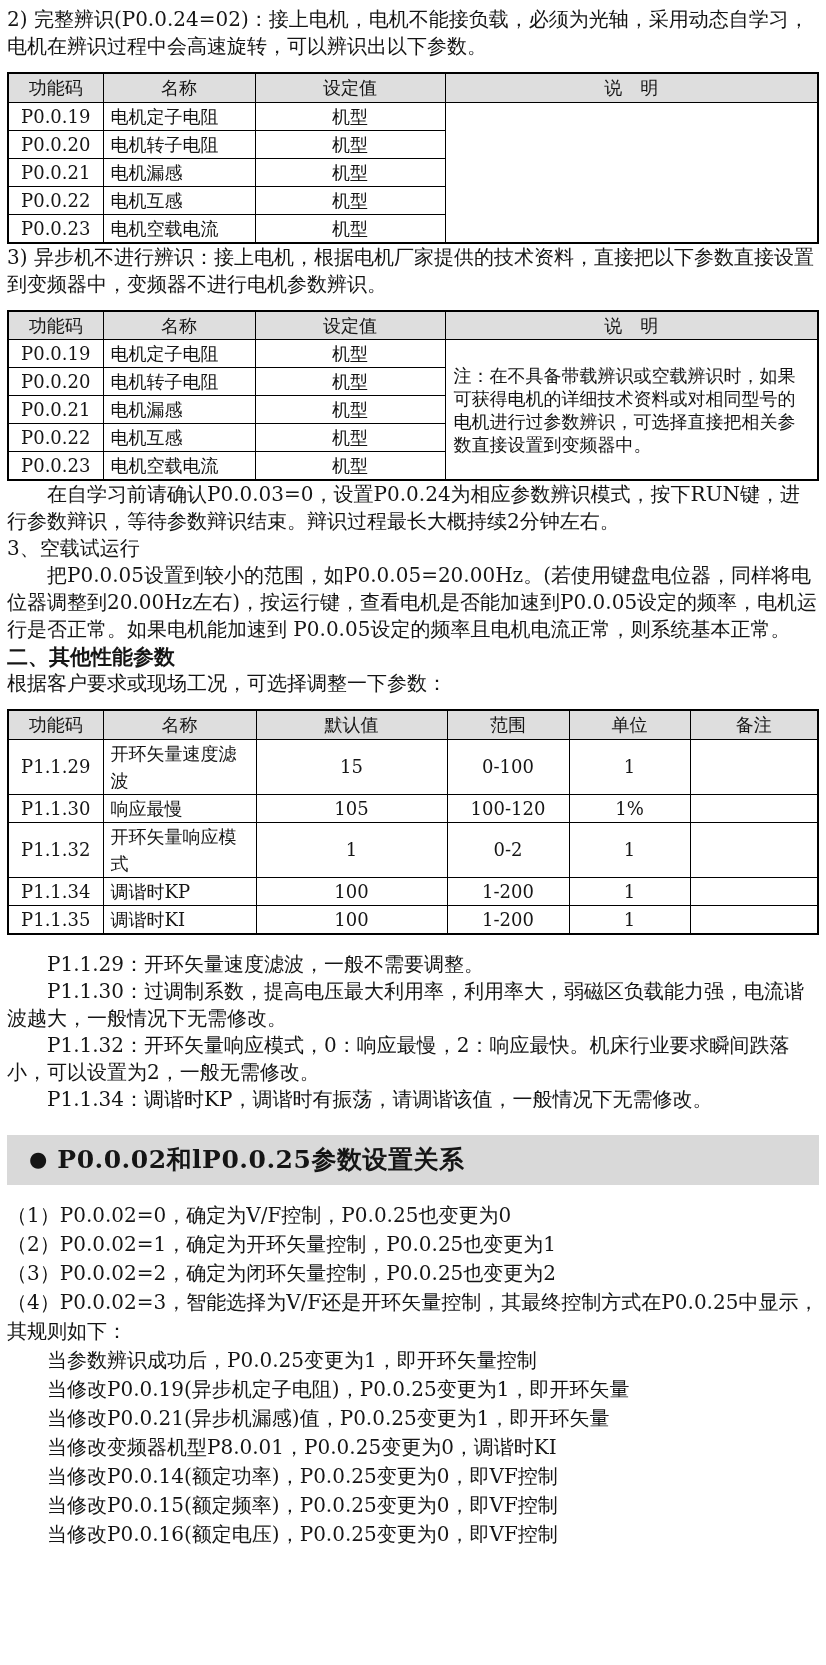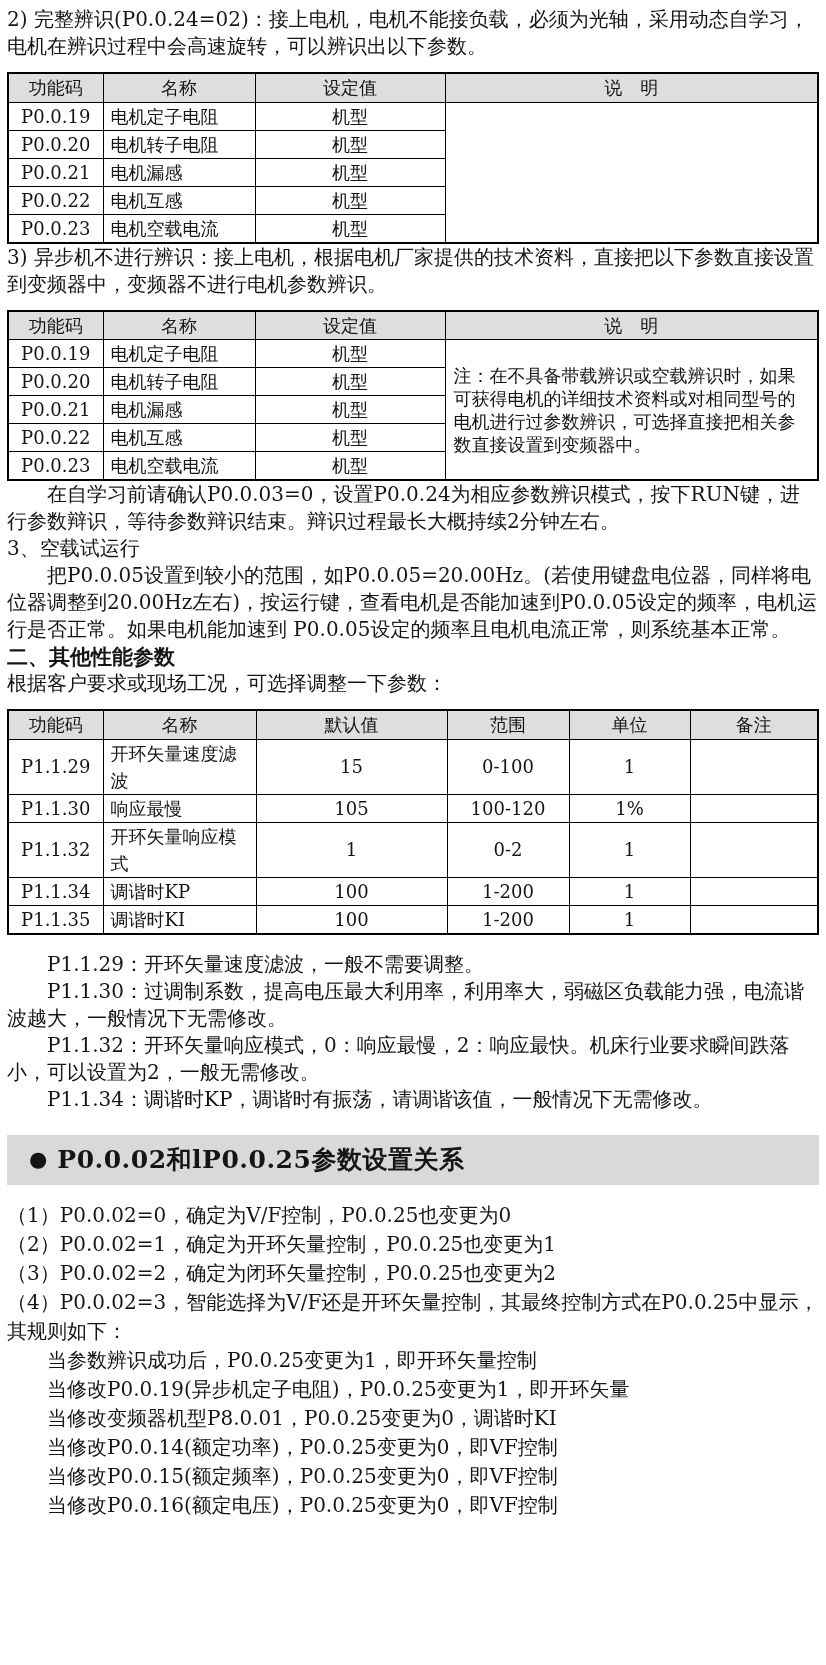--- a/index.html
+++ b/index.html
@@ -240,20 +240,21 @@
   </div>
 
   <div class="relations">
     <p class="item">（1）P0.0.02=0，确定为V/F控制，P0.0.25也变更为0</p>
     <p class="item">（2）P0.0.02=1，确定为开环矢量控制，P0.0.25也变更为1</p>
     <p class="item">（3）P0.0.02=2，确定为闭环矢量控制，P0.0.25也变更为2</p>
     <p class="item">（4）P0.0.02=3，智能选择为V/F还是开环矢量控制，其最终控制方式在P0.0.25中显示，其规则如下：</p>
     <div class="rules">
       <p>当参数辨识成功后，P0.0.25变更为1，即开环矢量控制</p>
       <p>当修改P0.0.19(异步机定子电阻)，P0.0.25变更为1，即开环矢量</p>
+      <p>当修改P0.0.21(异步机漏感)值，P0.0.25变更为1，即开环矢量</p>
       <p>当修改变频器机型P8.0.01，P0.0.25变更为0，调谐时KI</p>
       <p>当修改P0.0.14(额定功率)，P0.0.25变更为0，即VF控制</p>
       <p>当修改P0.0.15(额定频率)，P0.0.25变更为0，即VF控制</p>
       <p>当修改P0.0.16(额定电压)，P0.0.25变更为0，即VF控制</p>
     </div>
   </div>
 
 </div>
 
 </body></html>

